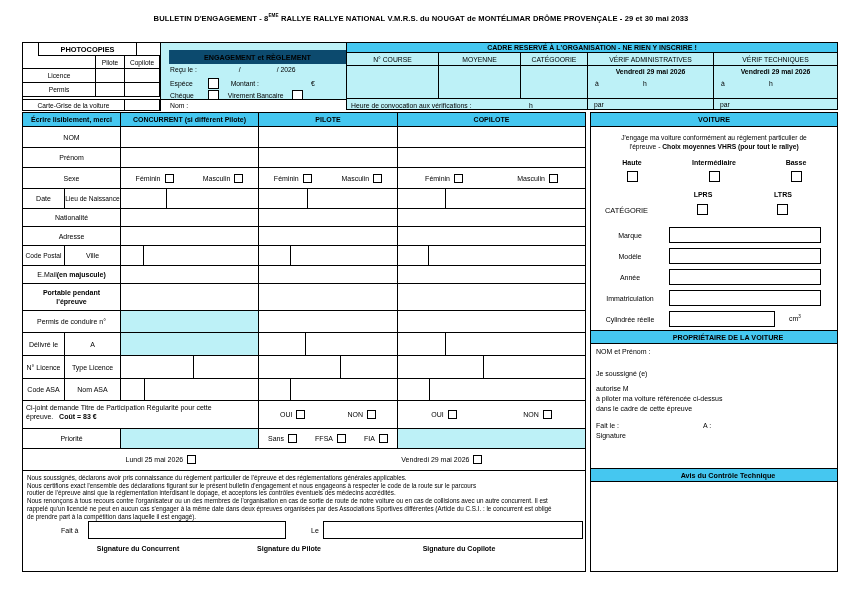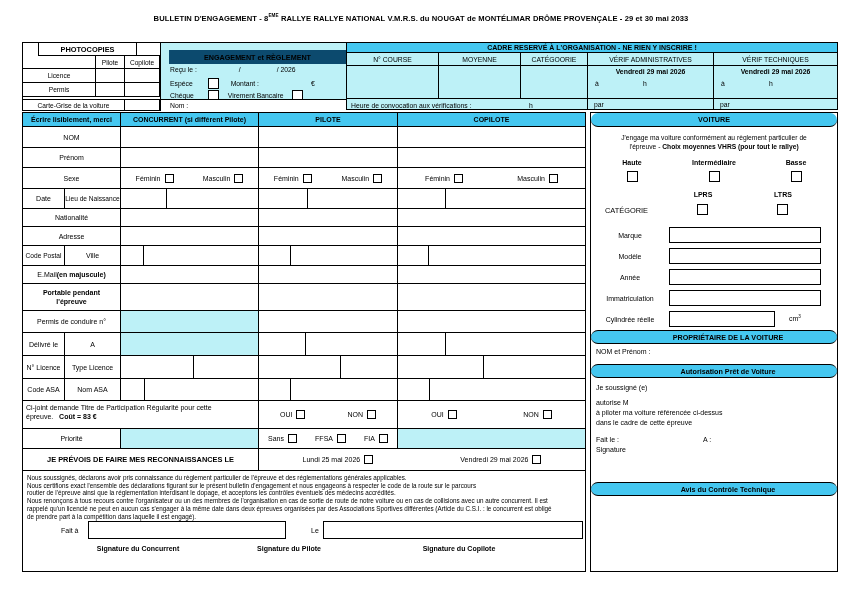--- a/index.html
+++ b/index.html
@@ -54,21 +54,21 @@
   .opt { display:flex; align-items:center; gap:4px; }
   .spread { justify-content:space-around; }
   .two-line { line-height:8px; font-size:6.6px; }
   .legal { padding:3px 4px 0 4px; font-size:6.3px; line-height:7.7px; text-align:left; }
   .inputbox { border:1px solid #000; background:#fff; height:18px; }
   .bottom-block { position:relative; height:101px; }
   .sigrow span { position:absolute; font-weight:bold; font-size:7px; text-align:center; }
 
   
   .mainR { position:absolute; left:568px; top:70px; width:248px; height:460px; border:1px solid #000; background:#fff; font-size:7px; }
-  .r-hdr { height:14px; background:var(--hc); border-bottom:1px solid #000; display:flex; align-items:center; justify-content:center; font-weight:bold; font-size:7.2px;border-radius:7px; }
+  .r-hdr { height:14px; background:var(--hc); border-bottom:1px solid #000; display:flex; align-items:center; justify-content:center; font-weight:bold; font-size:7.2px; }
   .r-hdr.bt { border-top:1px solid #000;padding-left:28px; }
   .v-intro { padding-top:6px; text-align:center; font-size:6.7px; line-height:9px; height:32px; }
   .tri { display:flex; text-align:center; }
   .tri > div { flex:1; }
   .fieldrow { position:relative; height:21px; }
   .fieldrow .flab { position:absolute; left:0; top:0; width:78px; height:100%; display:flex; align-items:center; justify-content:center; font-size:7px; }
   .fieldrow .fbox { position:absolute; left:78px; top:2px; width:152px; height:16px; border:1px solid #000; background:#fff; }
   .auth { position:relative; font-size:7px; }
   .auth div { position:absolute; left:5px; }
 </style>
@@ -389,21 +389,20 @@
             </span>
           <span class="opt">
               <span>FIA</span>
               <span class="cb"></span>
             </span>
         </div>
         <div class="c wX cyan"></div>
       </div>
 
       <div class="row" style="height:22px;">
-        <div class="c" style="width:236px;font-weight:bold;font-size:7.4px;">JE PRÉVOIS DE FAIRE MES RECONNAISSANCES LE</div>
         <div class="c spread" style="flex:1;">
           <span class="opt">
               <span>Lundi 25 mai 2026</span>
               <span class="cb"></span>
             </span>
           <span class="opt">
               <span>Vendredi 29 mai 2026</span>
               <span class="cb"></span>
             </span>
         </div>
@@ -475,21 +474,20 @@
       </div>
       <div class="fieldrow">
         <div class="flab">Cylindrée réelle</div>
         <div class="fbox" style="width:106px;"></div>
         <span style="position:absolute;left:198px;top:5px;"><span>cm</span><sup style="font-size:4.6px;">3</sup></span>
       </div>
 
       <div class="r-hdr bt">PROPRIÉTAIRE DE LA VOITURE</div>
       <div style="height:20px;padding:4px 0 0 5px;"><span>NOM et Prénom :</span></div>
 
-      <div class="r-hdr bt">Autorisation Prêt de Voiture</div>
       <div class="auth" style="height:104px;">
         <div style="top:6px;">Je soussigné (e)</div>
         <div style="top:21px;">autorise M</div>
         <div style="top:31px;">à piloter ma voiture référencée ci-dessus</div>
         <div style="top:41px;">dans le cadre de cette épreuve</div>
         <div style="top:58px;">Fait le :</div>
         <div style="top:58px;left:112px;">A :</div>
         <div style="top:68px;">Signature</div>
       </div>
 

